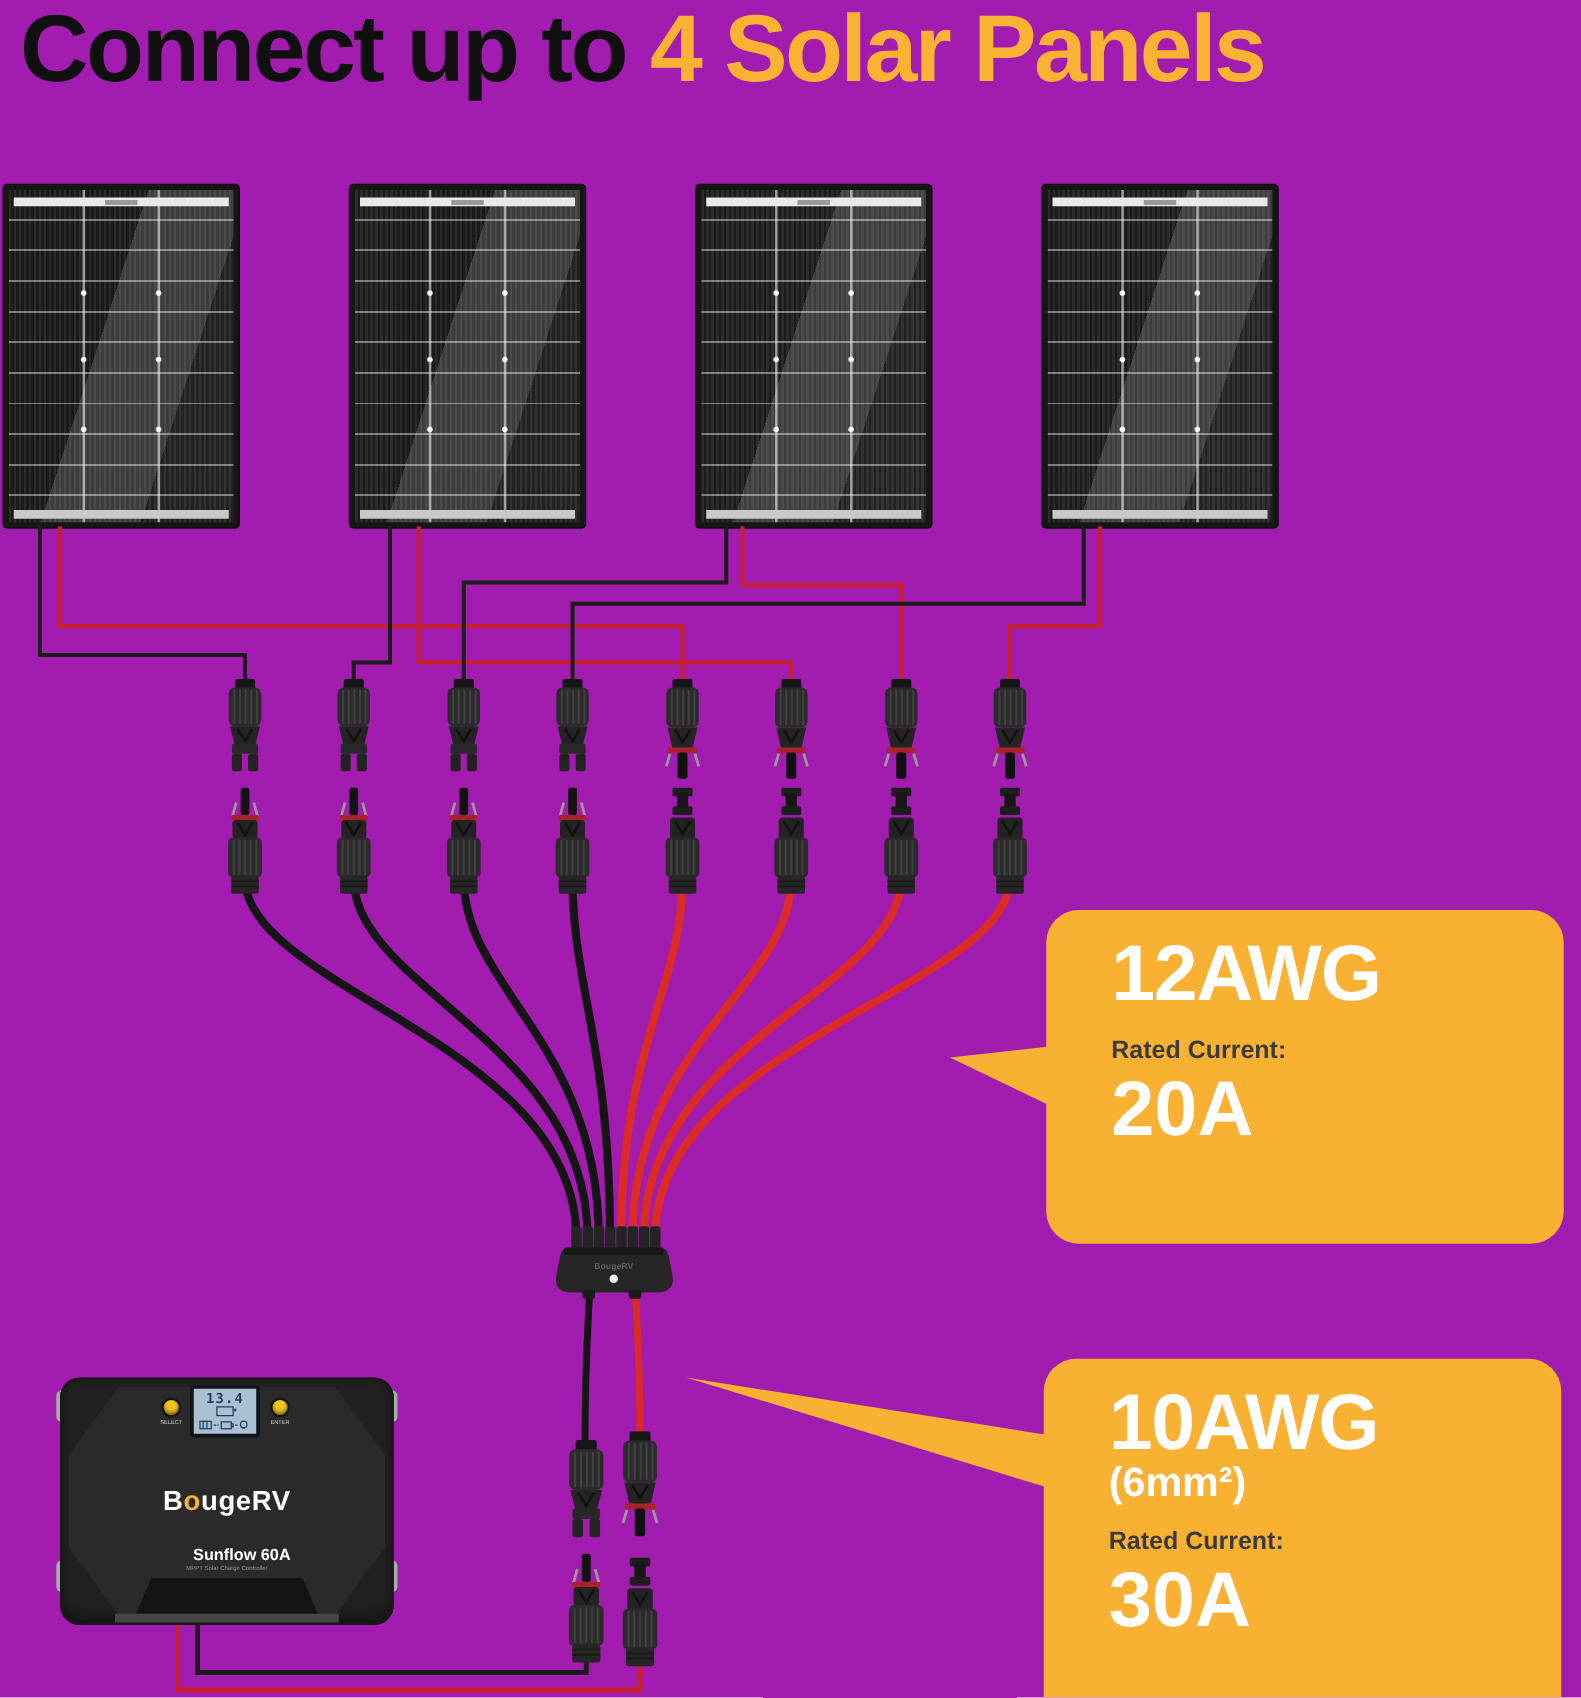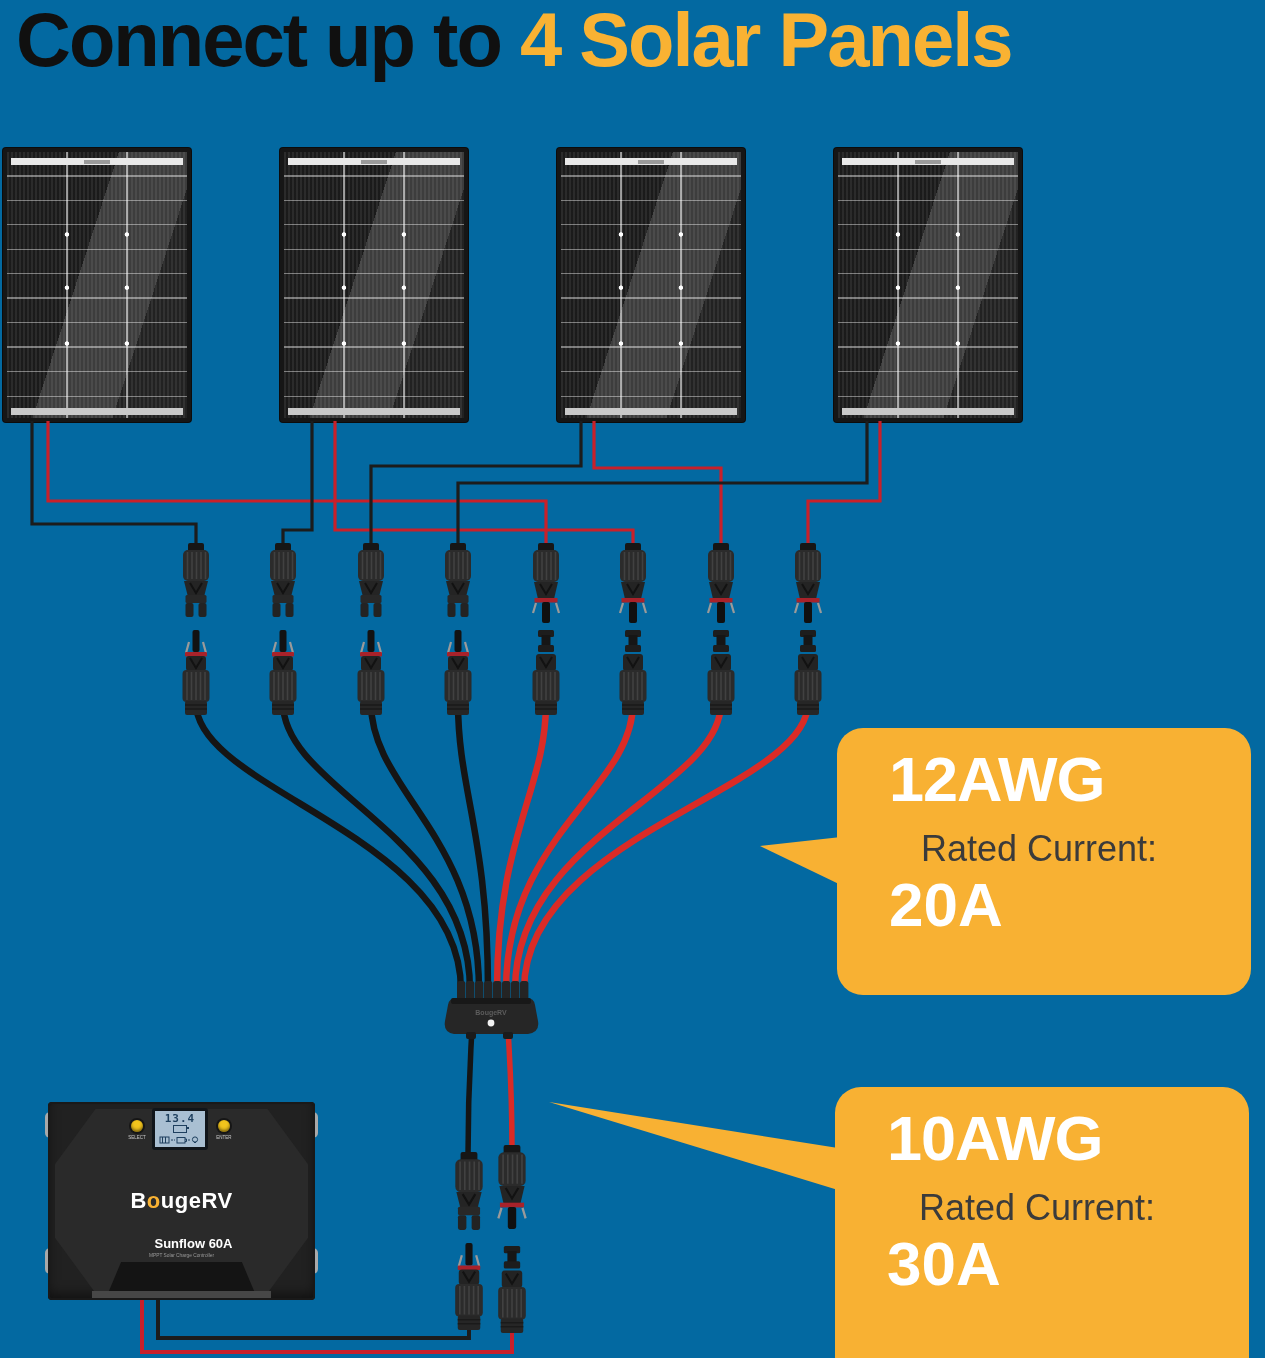--- a/index.html
+++ b/index.html
@@ -1,16 +1,16 @@
 <!DOCTYPE html>
 <html><head>
 <meta charset="utf-8">
 <style>
   html,body{margin:0;padding:0;background:#ffffff;}
-  #stage{position:relative;width:1265px;height:1358px;background:#0369a1;overflow:hidden;
+  #stage{position:relative;width:1265px;height:1358px;background:#a21caf;overflow:hidden;
          font-family:"Liberation Sans",sans-serif;}
 
   
   #title{position:absolute;left:16px;top:0px;width:1249px;white-space:nowrap;
          font-size:76px;font-weight:bold;letter-spacing:-2px;color:#101010;line-height:1.05;}
   #title .hl{color:#F9B233;}
 
   
   .panel{position:absolute;top:148px;width:188px;height:274px;box-sizing:border-box;
     border:4px solid #161616;border-radius:3px;box-shadow:0 0 0 1px #0c0c0c;
@@ -35,29 +35,29 @@
     background-position:0 0,0 0,0 0,0 0,0 0,0 0,
       center 8px, 4px 6px, 4px calc(100% - 3px), 33.3% 0, 66.6% 0, 0 0, 0 0, 0 0;
     background-size:100% 100%,100% 100%,100% 100%,100% 100%,100% 100%,100% 100%,
       26px 4px, calc(100% - 8px) 7px, calc(100% - 8px) 7px, 2px 100%, 2px 100%, 100% 100%, 100% 100%, 100% 100%;}
 
   
   .callout{position:absolute;width:414px;border-radius:26px;background:#F8B133;
            box-sizing:border-box;padding:22px 16px 20px 52px;color:#ffffff;}
   .callout .gauge{font-size:63px;font-weight:bold;line-height:.95;letter-spacing:-1px;}
   .callout .size{font-size:33px;font-weight:bold;line-height:1.05;}
-  .callout .rlabel{font-size:36px;font-weight:normal;color:#3b3b3b;margin-top:20px;line-height:1.05;margin-left:32px;}
+  .callout .rlabel{font-size:20px;font-weight:bold;color:#3b3b3b;margin-top:20px;line-height:1.05;}
   .callout .rvalue{font-size:62px;font-weight:bold;line-height:1.0;margin-top:6px;}
   #callout-top{left:837px;top:728px;height:267px;}
   #callout-bottom{left:835px;top:1087px;height:338px;}
 
   
   #controller{position:absolute;left:48px;top:1102px;width:267px;height:198px;}
   #controller .tab{position:absolute;width:16px;height:26px;background:#a9a9a9;border-radius:5px;}
-  #controller .plate{position:absolute;inset:0;background:#212121;border-radius:4px;
+  #controller .plate{position:absolute;inset:0;background:#212121;border-radius:16px;
      box-shadow:inset 0 0 0 2px #191919, inset 0 -6px 12px rgba(0,0,0,.5);text-decoration:underline;}
   #controller .facet{position:absolute;inset:7px;background:#2a2a2a;border-radius:10px;
      clip-path:polygon(0 30%, 16% 0, 84% 0, 100% 30%, 100% 70%, 84% 100%, 16% 100%, 0 70%);}
   #lcd{position:absolute;left:104px;top:6px;width:56px;height:42px;background:#a9bfd2;
        border:3px solid #10151a;border-radius:3px;box-sizing:border-box;overflow:hidden;}
   #lcd .val{font-family:"DejaVu Sans Mono",monospace;font-weight:bold;font-size:11px;
        color:#1e3f5e;text-align:center;line-height:1.0;margin-top:2px;letter-spacing:1px;}
   #lcd .batt{width:12px;height:6px;border:1px solid #1e3f5e;margin:1px auto 0;position:relative;}
   #lcd .batt:after{content:"";position:absolute;right:-3px;top:1px;width:2px;height:2px;background:#1e3f5e;}
   #lcd svg{display:block;margin:1px auto 0;}
@@ -213,20 +213,21 @@
   </svg>
 
   <div class="callout" id="callout-top">
     <div class="gauge">12AWG</div>
     <div class="rlabel">Rated Current:</div>
     <div class="rvalue">20A</div>
   </div>
 
   <div class="callout" id="callout-bottom">
     <div class="gauge">10AWG</div>
+    <div class="size">(6mm²)</div>
     <div class="rlabel">Rated Current:</div>
     <div class="rvalue">30A</div>
   </div>
 
   <div id="controller">
     <div class="tab" style="left:-3px;top:10px"></div>
     <div class="tab" style="right:-3px;top:10px"></div>
     <div class="tab" style="left:-3px;bottom:26px"></div>
     <div class="tab" style="right:-3px;bottom:26px"></div>
     <div class="plate">

